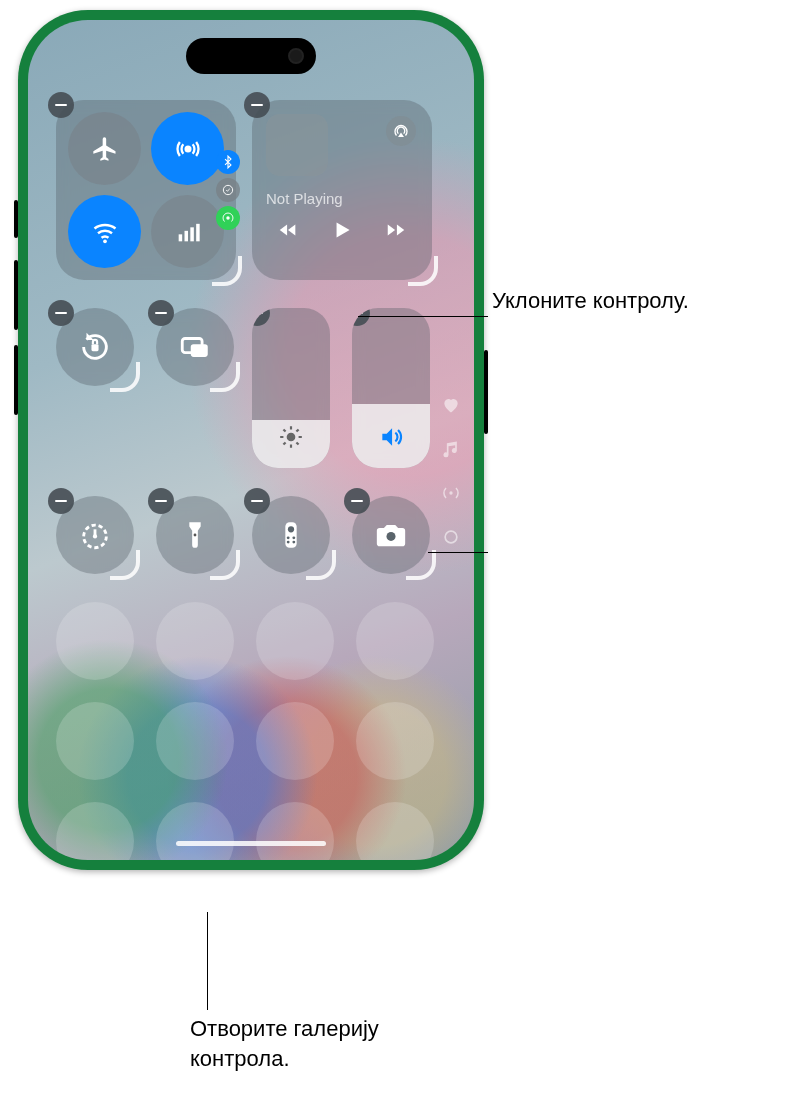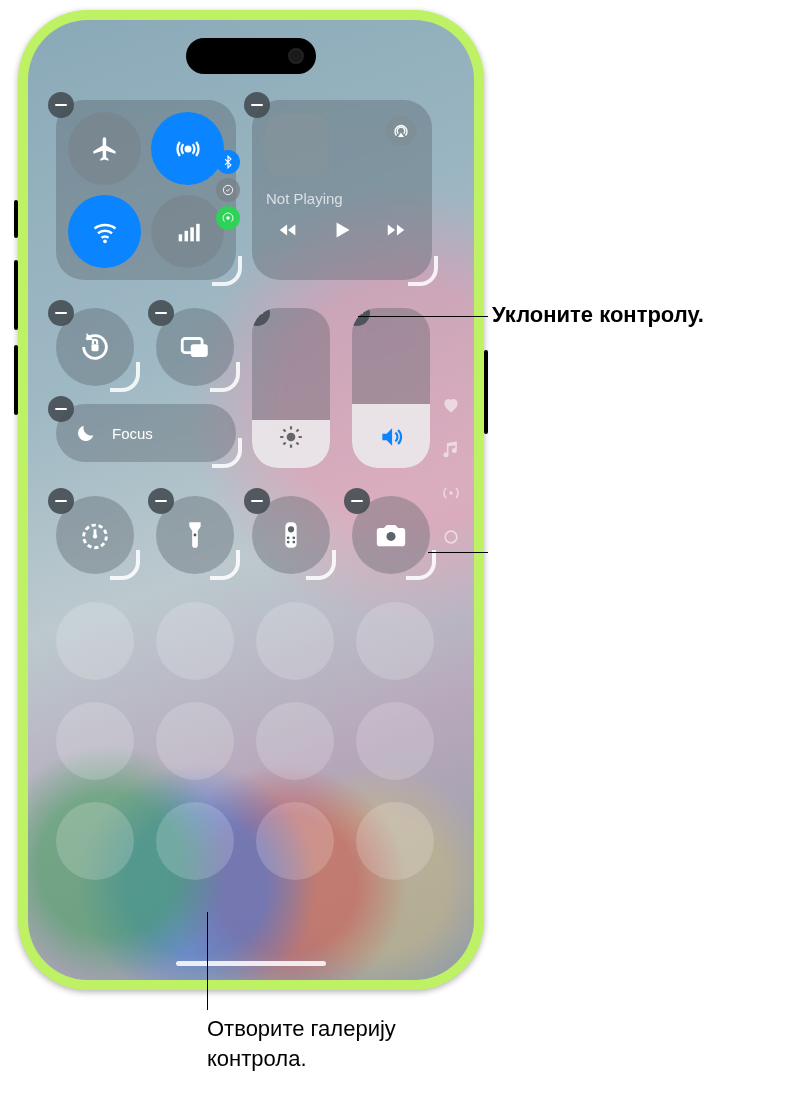--- a/index.html
+++ b/index.html
@@ -1,20 +1,20 @@
 <!DOCTYPE html>
 <html><head>
 <meta charset="utf-8">
 <style>
   *{box-sizing:border-box;margin:0;padding:0;}
   html,body{background:#fff;width:798px;height:1112px;font-family:-apple-system,Helvetica,Arial,sans-serif;overflow:hidden;}
   .stage{position:relative;width:798px;height:1112px;}
 
   
-  .phone{position:absolute;left:18px;top:10px;width:466px;height:980px;border-radius:70px;background:#bef264;box-shadow:0 2px 6px rgba(0,0,0,.3);}
+  .phone{position:absolute;left:18px;top:10px;width:466px;height:860px;border-radius:70px;background:#15803d;box-shadow:0 2px 6px rgba(0,0,0,.3);}
   .screen{position:absolute;left:10px;top:10px;right:10px;bottom:10px;border-radius:60px;overflow:hidden;
     background:
       radial-gradient(circle at 18% 88%, rgba(60,160,90,.55) 0 70px, transparent 120px),
       radial-gradient(circle at 38% 90%, rgba(60,120,220,.55) 0 70px, transparent 120px),
       radial-gradient(circle at 58% 90%, rgba(200,80,80,.55) 0 70px, transparent 120px),
       radial-gradient(circle at 78% 90%, rgba(210,190,120,.45) 0 70px, transparent 120px),
       radial-gradient(circle at 85% 40%, rgba(255,140,170,.45) 0 120px, transparent 220px),
       linear-gradient(160deg,#8aa9b8 0%, #9fb9c4 35%, #bcc9ce 55%, #b7a8bb 75%, #8f9ca6 100%);
   }
   .notch{position:absolute;left:50%;top:18px;transform:translateX(-50%);width:130px;height:36px;background:#000;border-radius:20px;z-index:50;}
@@ -205,30 +205,20 @@
 
       <div class="mod small mirror">
         <span class="remove"></span>
         <span class="handle"></span>
         <svg viewBox="0 0 24 24">
             <rect x="3" y="6" width="14" height="10" rx="2" fill="none" stroke="#fff" stroke-width="2"></rect>
             <rect x="9" y="10" width="12" height="9" rx="2"></rect>
           </svg>
       </div>
 
-      <div class="mod focus">
-        <span class="remove"></span>
-        <span class="handle"></span>
-        <span class="ic">
-            <svg viewBox="0 0 24 24">
-              <path d="M20 14.5A8.5 8.5 0 0 1 9.5 4 8.5 8.5 0 1 0 20 14.5z"></path>
-            </svg>
-          </span>
-        <span>Focus</span>
-      </div>
 
       <div class="mod slider bright">
         <span class="remove"></span>
         <div class="fill"></div>
         <span class="sic"><svg viewBox="0 0 24 24">
               <circle cx="12" cy="12" r="4" fill="#666"></circle>
               <g stroke="#666" stroke-width="2">
                 <line x1="12" y1="2" x2="12" y2="5"></line>
                 <line x1="12" y1="19" x2="12" y2="22"></line>
                 <line x1="2" y1="12" x2="5" y2="12"></line>
@@ -327,20 +317,20 @@
           <div class="e"></div>
           <div class="e"></div>
       </div>
 
 
       <div class="homebar"></div>
     </div>
   </div>
 
   <div class="leader" style="left:358px;top:316px;width:130px;"></div>
-  <div class="callout" style="left:492px;top:300px;font-weight:bold;">Уклоните контролу.</div>
+  <div class="callout" style="left:492px;top:286px;">Уклоните контролу.</div>
 
   <div class="leader" style="left:428px;top:552px;width:60px;"></div>
 
   <div class="leader v" style="left:207px;top:912px;height:98px;"></div>
-  <div class="callout" style="left:207px;top:1014px;width:260px;">Отворите галерију контрола.</div>
+  <div class="callout" style="left:190px;top:1014px;width:260px;">Отворите галерију контрола.</div>
 
 </div>
 
 </body></html>

